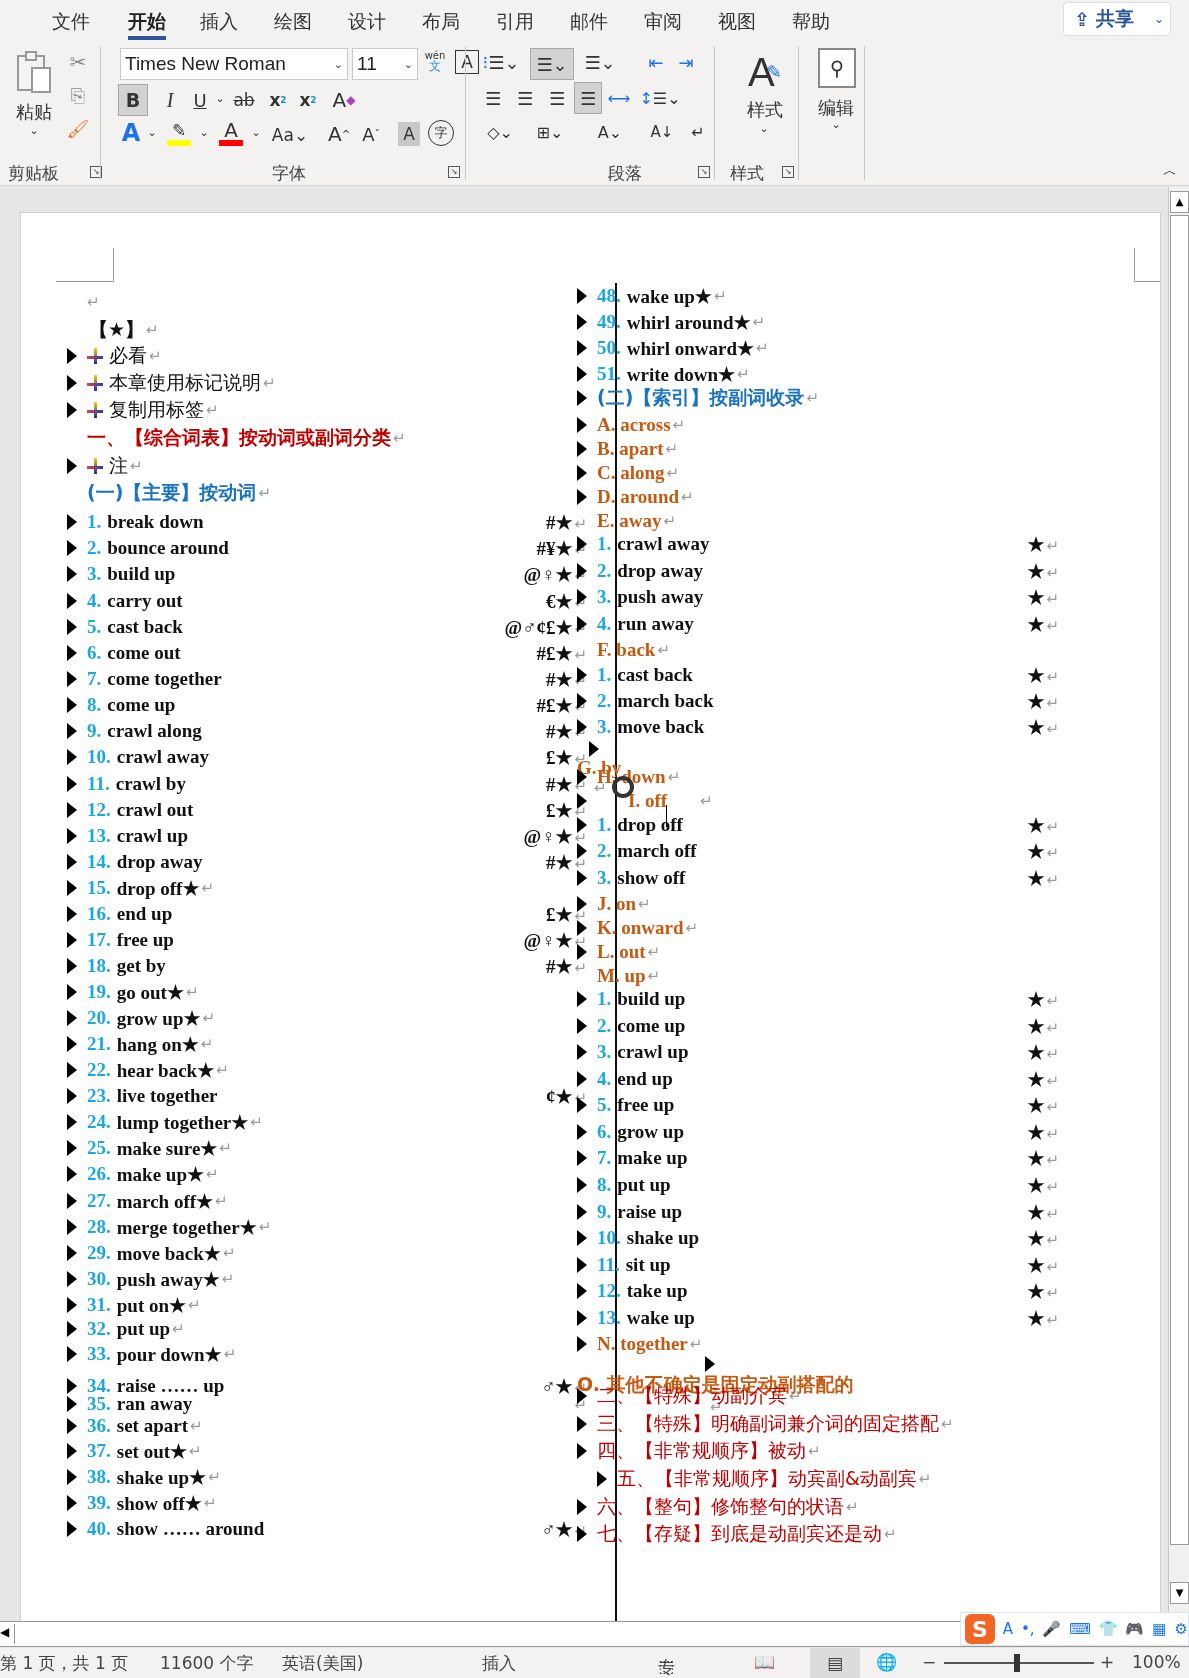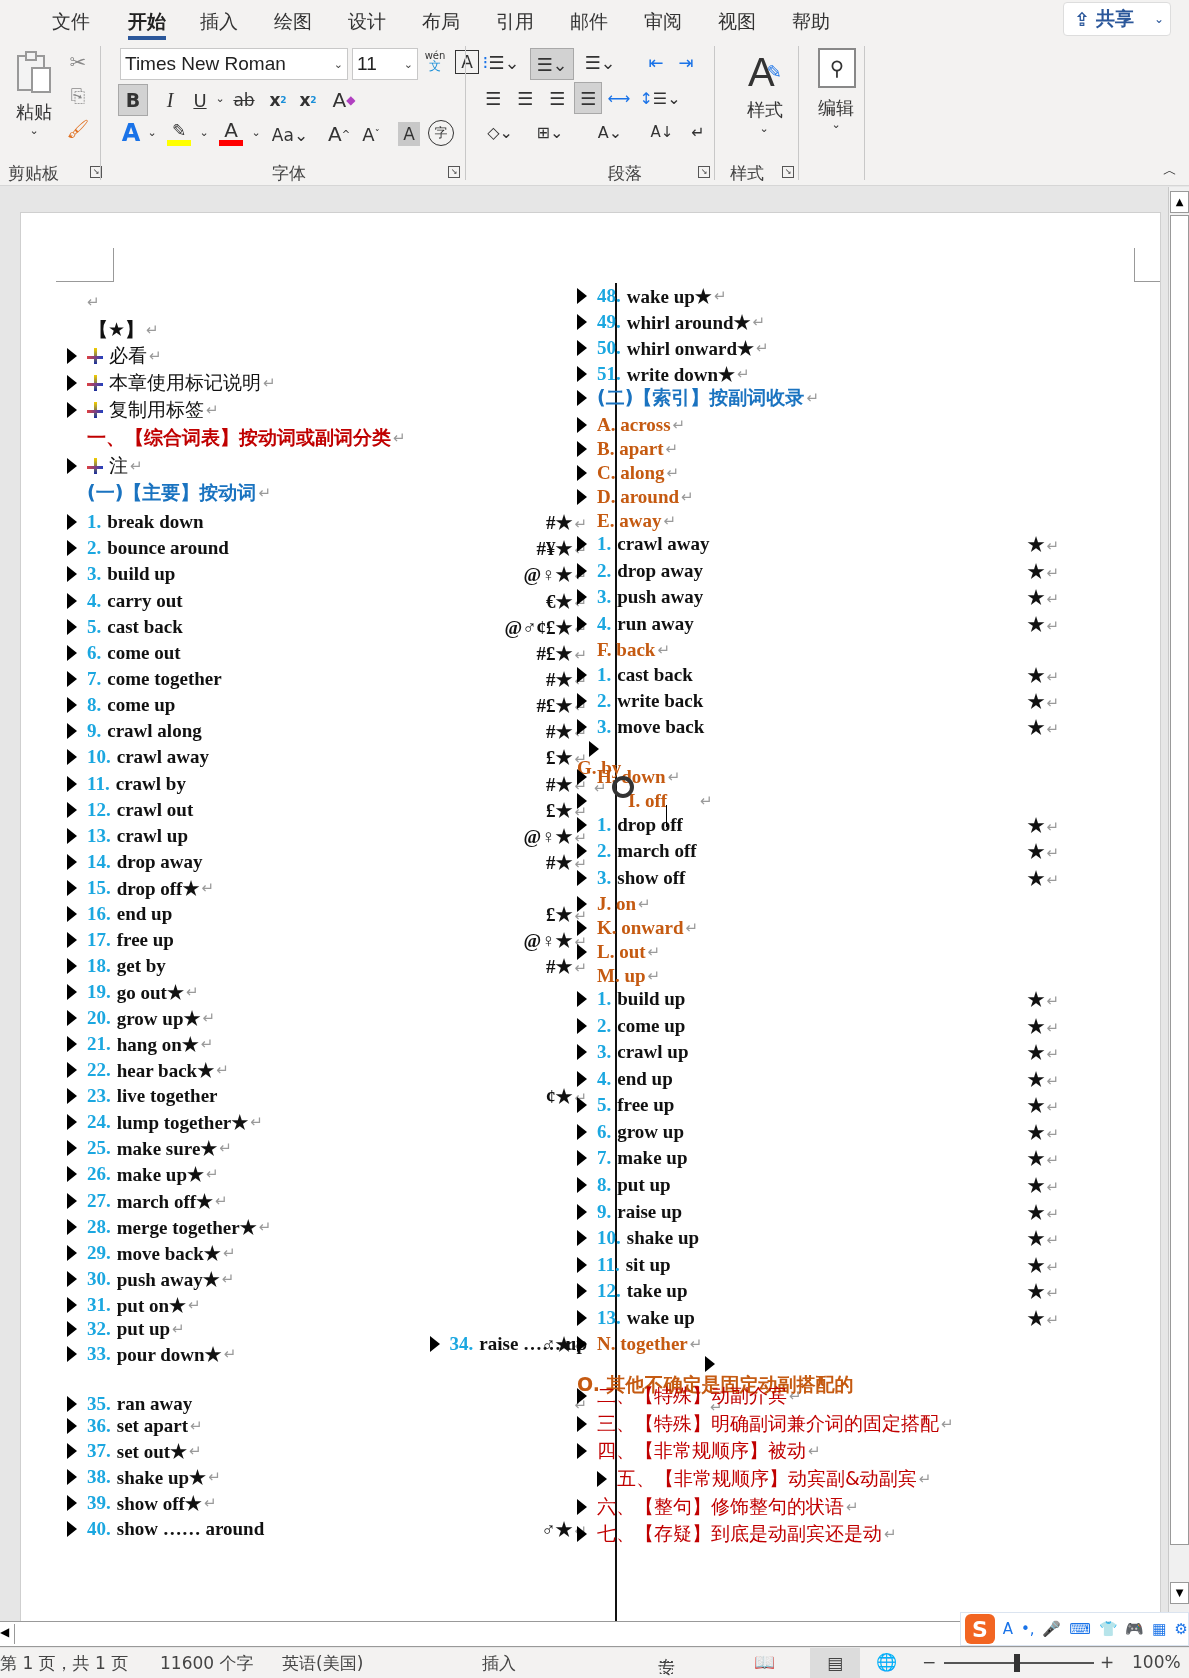--- a/index.html
+++ b/index.html
@@ -416,21 +416,21 @@
             <span class="num">32.</span>
             <span>put up</span>
             <span class="pm">↵</span>
           </div>
           <div class="line" style="top: 1128px; left: 46px; width: 520px;">
             <span class="tri" style="margin-right:10px"></span>
             <span class="num">33.</span>
             <span>pour down★</span>
             <span class="pm">↵</span>
           </div>
-          <div class="line" style="top: 1118px; left: 46px; width: 520px; justify-content: flex-end;">
+          <div class="line" style="top: 1160px; left: 46px; width: 520px;">
             <span class="tri" style="margin-right:10px"></span>
             <span class="num">34.</span>
             <span>raise …… up</span>
             <span class="marks" style="right:0"><span>♂★</span><span class="pm">↵</span></span>
           </div>
           <div class="line" style="top: 1178px; left: 46px; width: 520px;">
             <span class="tri" style="margin-right:10px"></span>
             <span class="num">35.</span>
             <span>ran away</span>
             <span class="marks"><span class="pm">↵</span></span>
@@ -552,21 +552,21 @@
           </div>
           <div class="line" style="top: 449px; left: 556px; width: 482px;">
             <span class="tri" style="margin-right:10px"></span>
             <span class="num">1.</span>
             <span>cast back</span>
             <span class="marks"><span>★</span><span class="pm">↵</span></span>
           </div>
           <div class="line" style="top: 475px; left: 556px; width: 482px;">
             <span class="tri" style="margin-right:10px"></span>
             <span class="num">2.</span>
-            <span>write back</span>
+            <span>march back</span>
             <span class="marks"><span>★</span><span class="pm">↵</span></span>
           </div>
           <div class="line" style="top: 501px; left: 556px; width: 482px;">
             <span class="tri" style="margin-right:10px"></span>
             <span class="num">3.</span>
             <span>move back</span>
             <span class="marks"><span>★</span><span class="pm">↵</span></span>
           </div>
           <div class="line" style="top: 528px; left: 556px; flex-direction: column;">
             <span class="tri" style="margin-right:10px"></span>

